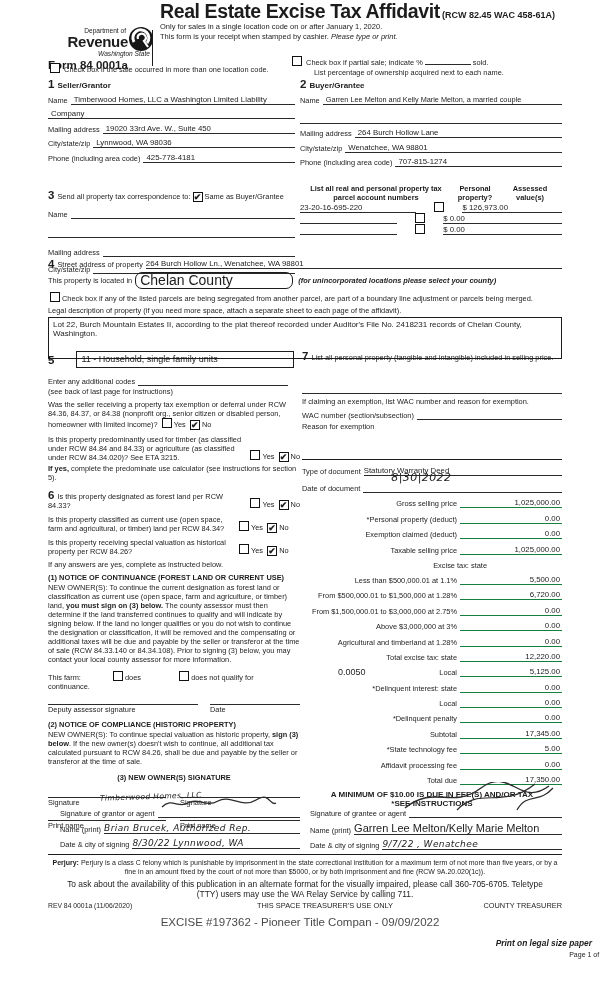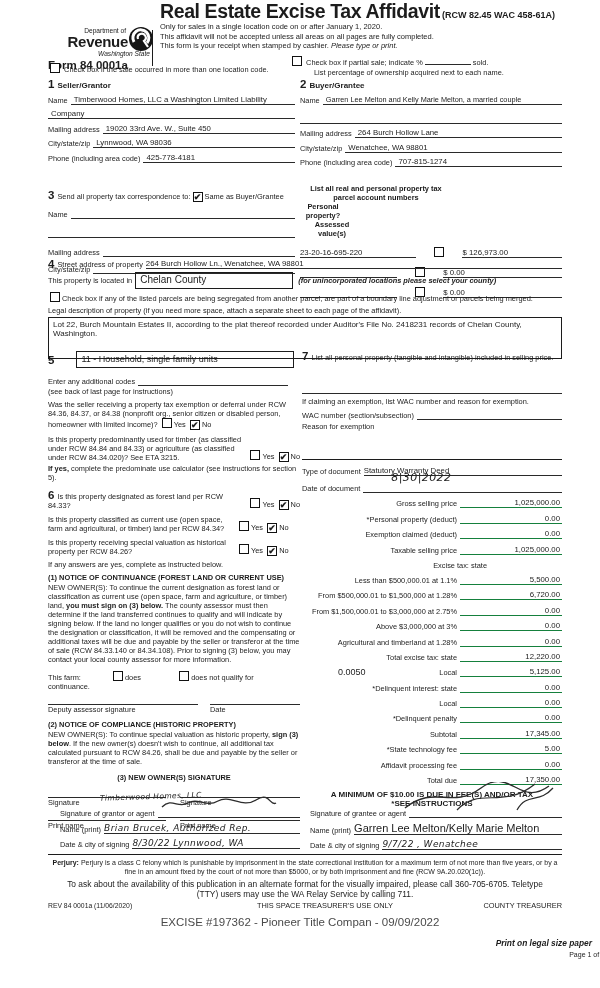--- a/index.html
+++ b/index.html
@@ -18,21 +18,21 @@
       text-align:center;vertical-align:-1px;font-weight:bold;margin:0 2px;background:#fff;overflow:visible;}
   .yn{white-space:nowrap;padding-left:4px;}
   .q{display:flex;align-items:flex-end;margin-top:5px;}
   .qtext{flex:1 1 auto;}
   .para{margin-top:4px;}
   .hand{font-family:"DejaVu Sans",sans-serif;font-style:italic;letter-spacing:.4px;color:#222;}
   .taxrow{display:flex;align-items:flex-end;margin-top:5.4px;}
   .tlabel{flex:1 1 auto;text-align:right;padding-right:3px;white-space:nowrap;}
   .tval{width:100px;border-bottom:1px solid #15803d;text-align:right;font-size:7.8px;padding-right:2px;white-space:nowrap;}
   .box{border:1.2px solid #1c1c1c;}
-  .prow{display:flex;align-items:flex-end;margin-top:9px;}
+  .prow{display:flex;align-items:flex-end;}
   .sigcol{position:relative;}
   .center{text-align:center;}
   .small7{font-size:7px;line-height:8.6px;}
   svg{display:block;}
 </style>
 </head>
 <body>
 
 <div class="page">
 
@@ -49,21 +49,20 @@
   </div>
   <div class="abs" style="left:152px;top:30px;height:36px;border-left:1.6px solid #1c1c1c;"></div>
 
   <div class="abs" style="left:160px;top:7px;width:410px;">
     <div>
       <span style="font-size:19.5px;font-weight:bold;letter-spacing:-0.4px;">Real Estate Excise Tax Affidavit</span>
       <span style="font-size:9px;font-weight:bold;">(RCW 82.45 WAC 458-61A)</span>
     </div>
     <div style="font-size:7.5px;line-height:9.5px;margin-top:2px;">
       <div>Only for sales in a single location code on or after January 1, 2020.</div>
-      <div>This affidavit will not be accepted unless all areas on all pages are fully completed.</div>
       <div>
         <span>This form is your receipt when stamped by cashier. </span><span class="i">Please type or print.</span>
       </div>
     </div>
   </div>
 
   <div class="abs" style="left:48px;top:63px;width:238px;">
     <span class="cb"></span>
     <span>Check box if the sale occurred in more than one location code.</span>
   </div>
@@ -136,21 +135,21 @@
         <span class="lab">City/state/zip</span>
         <span class="fill"><span class="val" style="border:none;">Wenatchee, WA 98801</span></span>
       </div>
     <div class="r">
         <span class="lab">Phone (including area code)</span>
         <span class="fill"><span class="val" style="border:none;">707-815-1274</span></span>
       </div>
   </div>
 
   <div class="abs" style="left:300px;top:184px;width:262px;">
-    <div style="display:flex;text-align:center;font-weight:bold;flex-direction:column;">
+    <div style="display:flex;text-align:center;font-weight:bold;">
       <div style="width:152px;">
           <div>List all real and personal property tax</div>
           <div>parcel account numbers</div>
         </div>
       <div style="width:46px;">
           <div>Personal</div>
           <div>property?</div>
         </div>
       <div style="width:64px;">
           <div>Assessed</div>
@@ -175,21 +174,21 @@
   </div>
 
   <div class="abs" style="left:48px;top:259px;width:514px;">
     <div class="r" style="margin-top:0;">
       <span class="secnum">4</span>
       <span class="lab">Street address of property</span>
       <span class="fill"><span style="font-size:7.8px;">264 Burch Hollow Ln., Wenatchee, WA 98801</span></span>
     </div>
     <div style="display:flex;align-items:center;margin-top:3px;">
       <span class="lab">This property is located in</span>
-      <span class="box" style="width:148px;height:13px;padding:1px 4px;font-size:10px;line-height:12px;">Chelan County</span>
+      <span class="box" style="width:148px;height:13px;padding:1px 4px;font-size:14px;line-height:12px;border-radius:7px;">Chelan County</span>
       <span class="b i" style="padding-left:5px;">(for unincorporated locations please select your county)</span>
     </div>
     <div style="margin-top:3px;"><span class="cb"></span><span>Check box if any of the listed parcels are being segregated from another parcel, are part of a boundary line adjustment or parcels being merged.</span></div>
     <div style="margin-top:2.5px;">Legal description of property (if you need more space, attach a separate sheet to each page of the affidavit).</div>
     <div class="box" style="margin-top:2px;height:36px;padding:2px 4px;font-size:8px;">Lot 22, Burch Mountain Estates II,  according to the plat thereof recorded under Auditor's File No. 2418231 records of Chelan County, Washington.</div>
   </div>
 
   <div class="abs" style="left:48px;top:351px;width:252px;">
 
     <div style="display:flex;align-items:center;">

